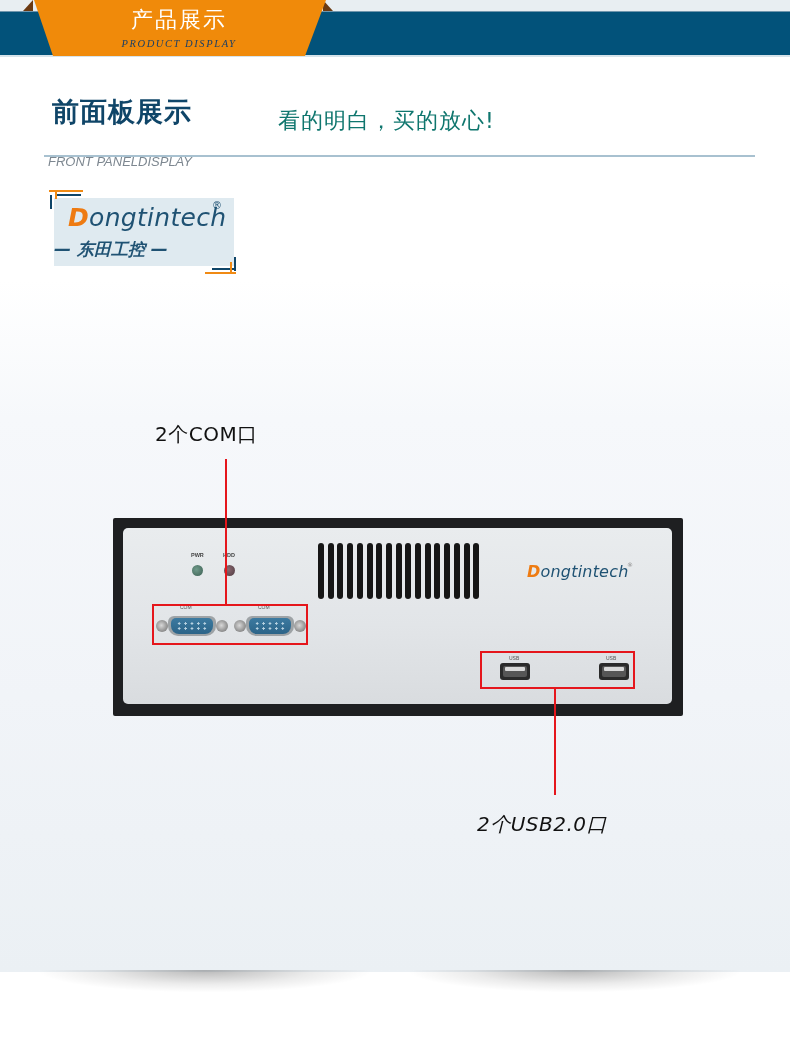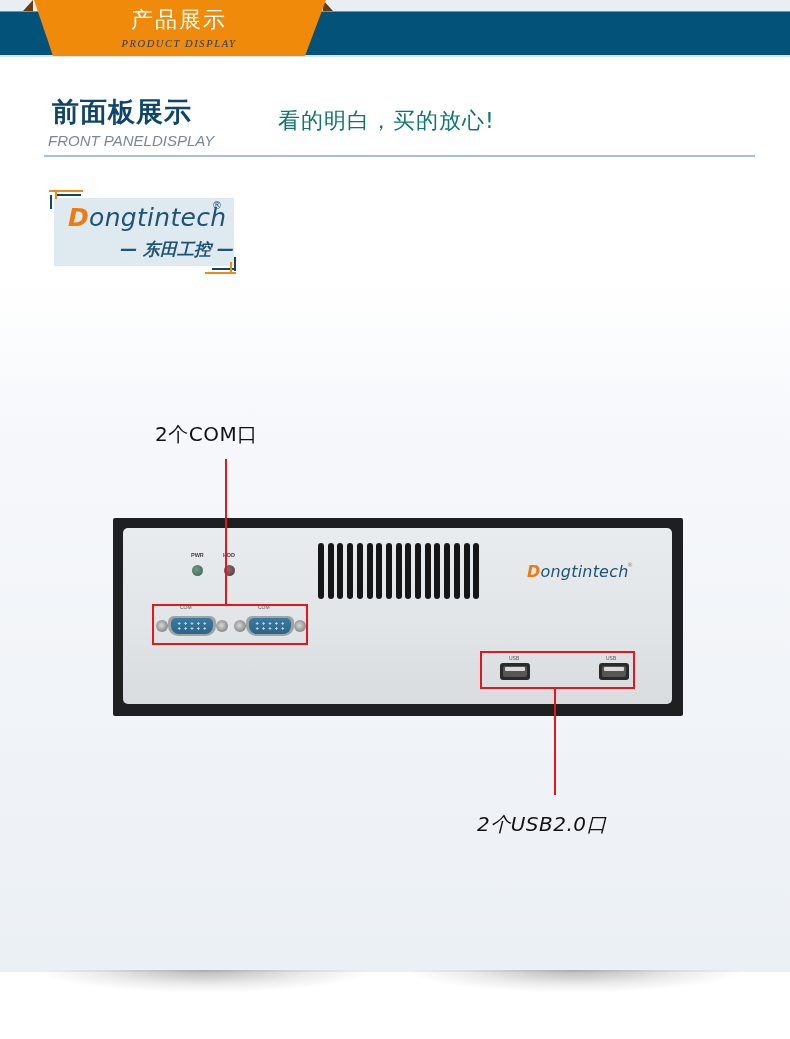--- a/index.html
+++ b/index.html
@@ -17,38 +17,38 @@
     .banner-orange { position: absolute; left: 0; top: 0; width: 790px; height: 56px;
       background: #f08a0a;
       clip-path: polygon(34px 0, 326px 0, 305px 56px, 53px 56px); }
     .banner-title { position: absolute; left: 53px; width: 252px; top: 5px; text-align: center;
       color: #ffffff; font-size: 22px; letter-spacing: 2px; font-family: "DejaVu Sans", sans-serif; }
     .banner-sub { position: absolute; left: 53px; width: 252px; top: 38px; text-align: center;
       color: #1b3f66; font-size: 10.5px; letter-spacing: 1.6px; font-style: italic; font-family: Liberation Serif, serif; }
 
     
     .sec-title { position: absolute; left: 52px; top: 94px; color: #0f4568; font-size: 27px; font-weight: bold; letter-spacing: 1px; }
-    .sec-sub { position: absolute; left: 48px; top: 132px; color: #7d8790; font-size: 15px; font-style: italic; font-family: "Liberation Sans", sans-serif; }
+    .sec-sub { position: absolute; left: 48px; top: 154px; color: #7d8790; font-size: 13px; font-style: italic; font-family: "Liberation Sans", sans-serif; }
     .slogan { position: absolute; left: 278px; top: 106px; color: #0f766e; font-size: 22px; letter-spacing: 1px; }
     .sec-rule { position: absolute; left: 44px; top: 155px; width: 711px; height: 2px; background: #a8c1d0; }
 
     
     .badge { position: absolute; left: 54px; top: 198px; width: 180px; height: 68px; background: #dfeaf0; }
     .badge-corner-tl-h { position: absolute; left: 49px; top: 190px; width: 34px; height: 2px; background: #f08a14; }
     .badge-corner-tl-h2 { position: absolute; left: 55px; top: 194px; width: 26px; height: 2px; background: #0f4568; }
     .badge-corner-tl-v { position: absolute; left: 50px; top: 195px; width: 2px; height: 14px; background: #0f4568; }
     .badge-corner-tl-v2 { position: absolute; left: 55px; top: 190px; width: 2px; height: 9px; background: #f08a14; }
     .badge-corner-br-h { position: absolute; left: 205px; top: 272px; width: 31px; height: 2px; background: #f08a14; }
     .badge-corner-br-h2 { position: absolute; left: 212px; top: 268px; width: 22px; height: 2px; background: #0f4568; }
     .badge-corner-br-v { position: absolute; left: 234px; top: 257px; width: 2px; height: 14px; background: #0f4568; }
     .badge-corner-br-v2 { position: absolute; left: 230px; top: 262px; width: 2px; height: 10px; background: #f08a14; }
     .badge-logo { position: absolute; left: 68px; top: 203px; font-size: 25px; font-style: italic; color: #1f5273; font-family: "DejaVu Sans", sans-serif; letter-spacing: 0.3px; }
     .badge-logo .d { color: #ee7b12; font-weight: bold; }
     .badge-reg { position: absolute; left: 212px; top: 200px; font-size: 10px; color: #1f5273; }
-    .badge-cn { position: absolute; left: 54px; width: 180px; top: 238px; text-align: right; color: #1f5273; font-size: 17px; font-weight: bold; font-style: italic; }
+    .badge-cn { position: absolute; left: 54px; width: 180px; top: 238px; text-align: left; color: #1f5273; font-size: 17px; font-weight: bold; font-style: italic; }
 
     
     .photo-bg { position: absolute; left: 0; top: 280px; width: 790px; height: 692px;
       background: linear-gradient(#ffffff 0%, #f6f8fb 20%, #f1f4f8 60%, #ebf0f4 100%); }
     .floor-shadow-l { position: absolute; left: 40px; top: 970px; width: 330px; height: 22px;
       background: radial-gradient(ellipse at center top, rgba(0,0,0,0.28) 0%, rgba(0,0,0,0.08) 45%, rgba(0,0,0,0) 72%); }
     .floor-shadow-r { position: absolute; left: 410px; top: 970px; width: 330px; height: 22px;
       background: radial-gradient(ellipse at center top, rgba(0,0,0,0.28) 0%, rgba(0,0,0,0.08) 45%, rgba(0,0,0,0) 72%); }
 
     

